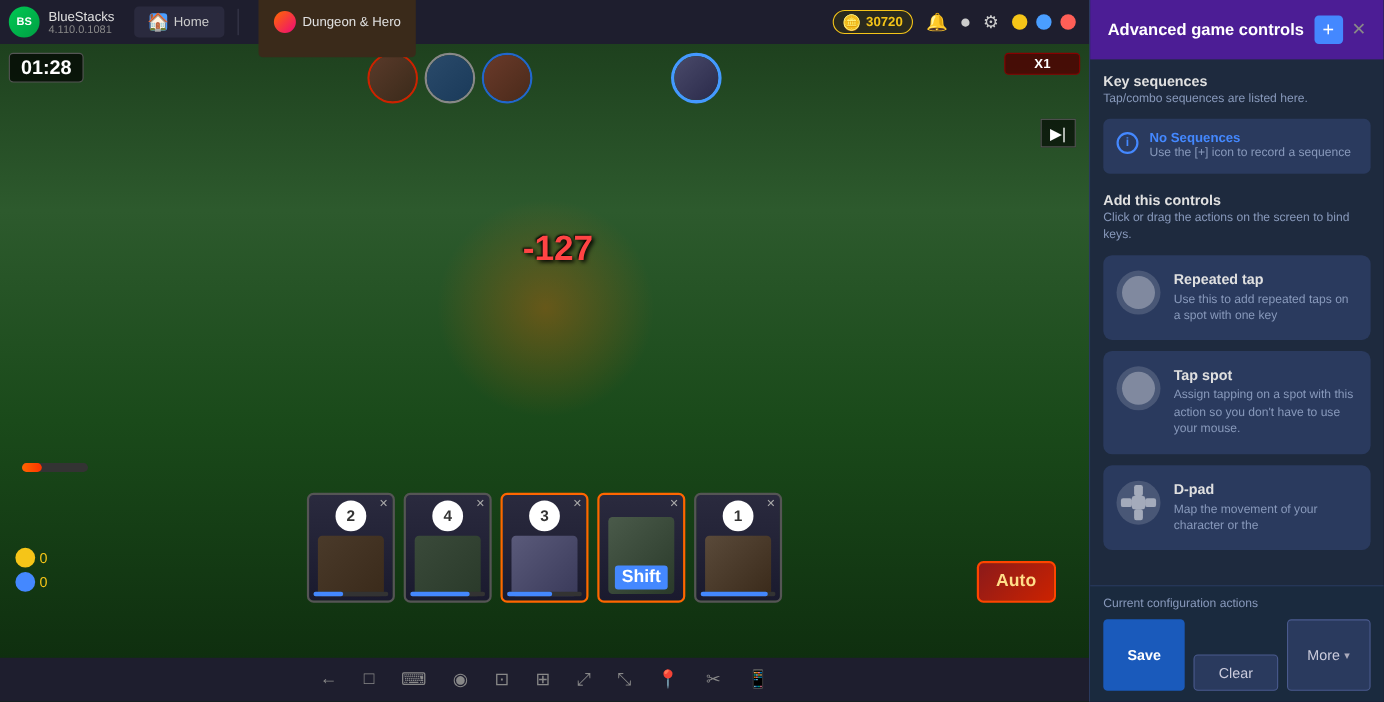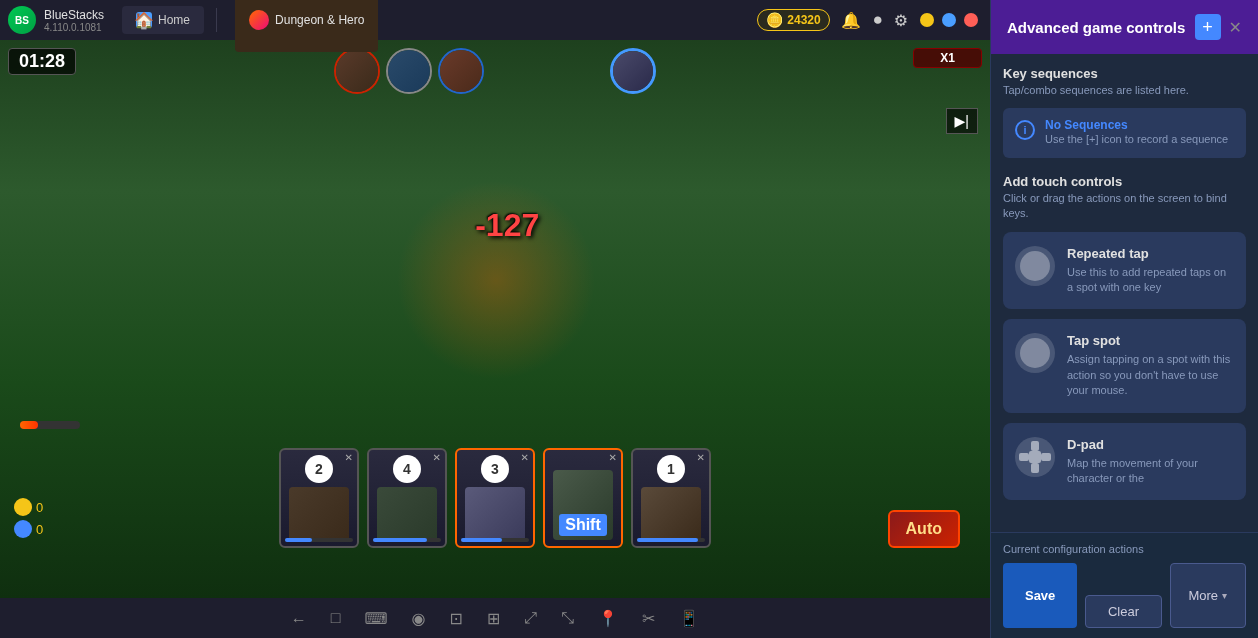--- a/index.html
+++ b/index.html
@@ -161,21 +161,21 @@
         </div>
         <div class="tab-separator"></div>
         <div class="tab-game">
           <div class="game-icon"></div>
           <span class="game-label">Dungeon &amp; Hero</span>
         </div>
       </div>
       <div class="title-bar-right">
         <div class="coin-badge">
           <span class="coin-icon">🪙</span>
-          <span class="coin-amount">24320</span>
+          <span class="coin-amount">30720</span>
         </div>
         <span class="icon-btn">🔔</span>
         <span class="icon-btn">⏺</span>
         <span class="icon-btn">⚙</span>
         <div class="win-controls">
           <div class="win-btn win-min"></div>
           <div class="win-btn win-max"></div>
           <div class="win-btn win-close"></div>
         </div>
       </div>
@@ -308,21 +308,21 @@
         <div class="no-sequences-box">
           <div class="info-icon">i</div>
           <div>
             <div class="no-seq-text">No Sequences</div>
             <div class="no-seq-desc">Use the [+] icon to record a sequence</div>
           </div>
         </div>
       </div>
 
       <div class="touch-controls-section">
-        <div class="section-title">Add touch controls</div>
+        <div class="section-title">Add this controls</div>
         <div class="section-desc">Click or drag the actions on the screen to bind keys.</div>
 
         <div class="control-card">
           <div class="control-circle">
             <div class="control-circle-inner"></div>
           </div>
           <div class="control-info">
             <div class="control-name">Repeated tap</div>
             <div class="control-desc">Use this to add repeated taps on a spot with one key</div>
           </div>

